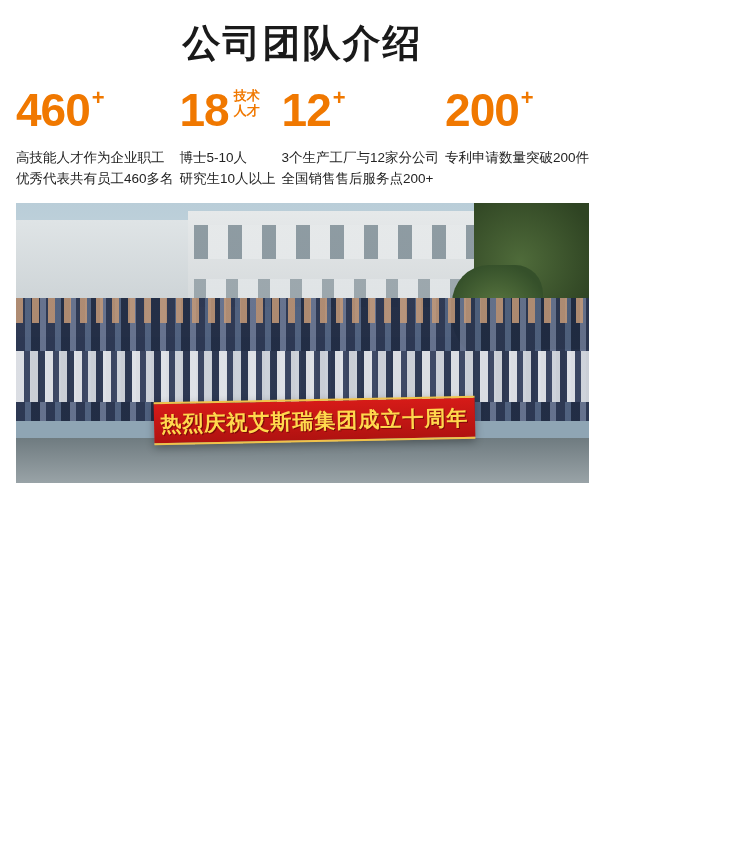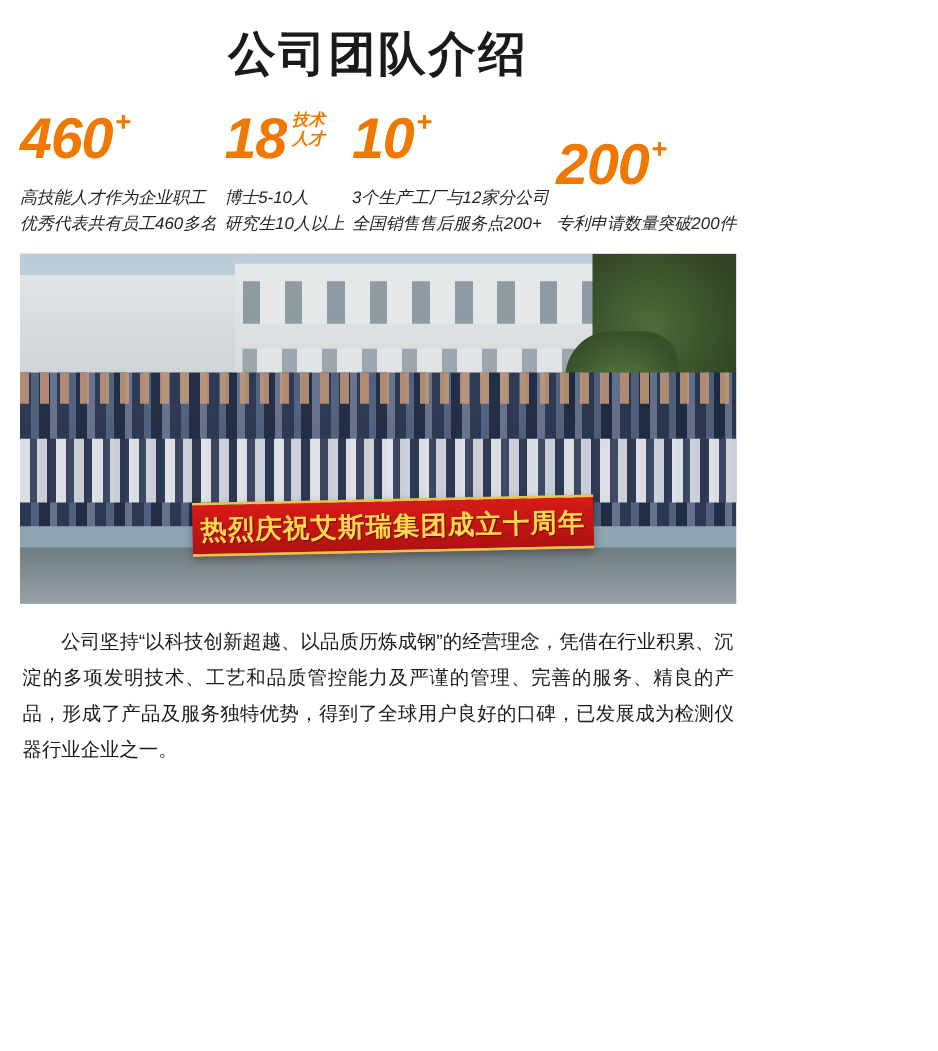--- a/index.html
+++ b/index.html
@@ -29,24 +29,23 @@
     letter-spacing: 2px;
     color: #1a1a1a;
     padding-top: 18px;
     padding-bottom: 8px;
   }
 
   
   .stats {
     display: flex;
     justify-content: space-between;
-    align-items: flex-end;
+    align-items: flex-start;
     padding: 8px 16px 0 16px;
     box-sizing: border-box;
-    font-style: italic;
   }
   .stat {
     flex: 1 1 0;
     box-sizing: border-box;
     padding-right: 6px;
   }
   .stat-num-row {
     display: flex;
     align-items: flex-start;
     height: 54px;
@@ -206,21 +205,21 @@
 人才</span>
       </div>
       <div class="stat-lines">
         <div class="stat-line">博士5-10人</div>
         <div class="stat-line">研究生10人以上</div>
       </div>
     </div>
 
     <div class="stat">
       <div class="stat-num-row">
-        <span class="stat-num">10</span>
+        <span class="stat-num">12</span>
         <span class="stat-plus">+</span>
       </div>
       <div class="stat-lines">
         <div class="stat-line">3个生产工厂与12家分公司</div>
         <div class="stat-line">全国销售售后服务点200+</div>
       </div>
     </div>
 
     <div class="stat">
       <div class="stat-num-row">
@@ -245,16 +244,15 @@
     <div class="ph-crowd"></div>
     <div class="ph-crowd-heads"></div>
     <div class="ph-crowd2"></div>
     <div class="ph-ground"></div>
     <div class="ph-banner">
       <span class="ph-banner-text">热烈庆祝艾斯瑞集团成立十周年</span>
     </div>
   </div>
 
   <div class="body-text">
-    <p>公司坚持“以科技创新超越、以品质历炼成钢”的经营理念，凭借在行业积累、沉淀的多项发明技术、工艺和品质管控能力及严谨的管理、完善的服务、精良的产品，形成了产品及服务独特优势，得到了全球用户良好的口碑，已发展成为检测仪器行业企业之一。</p>
   </div>
 
 </div>
 
 </body></html>

